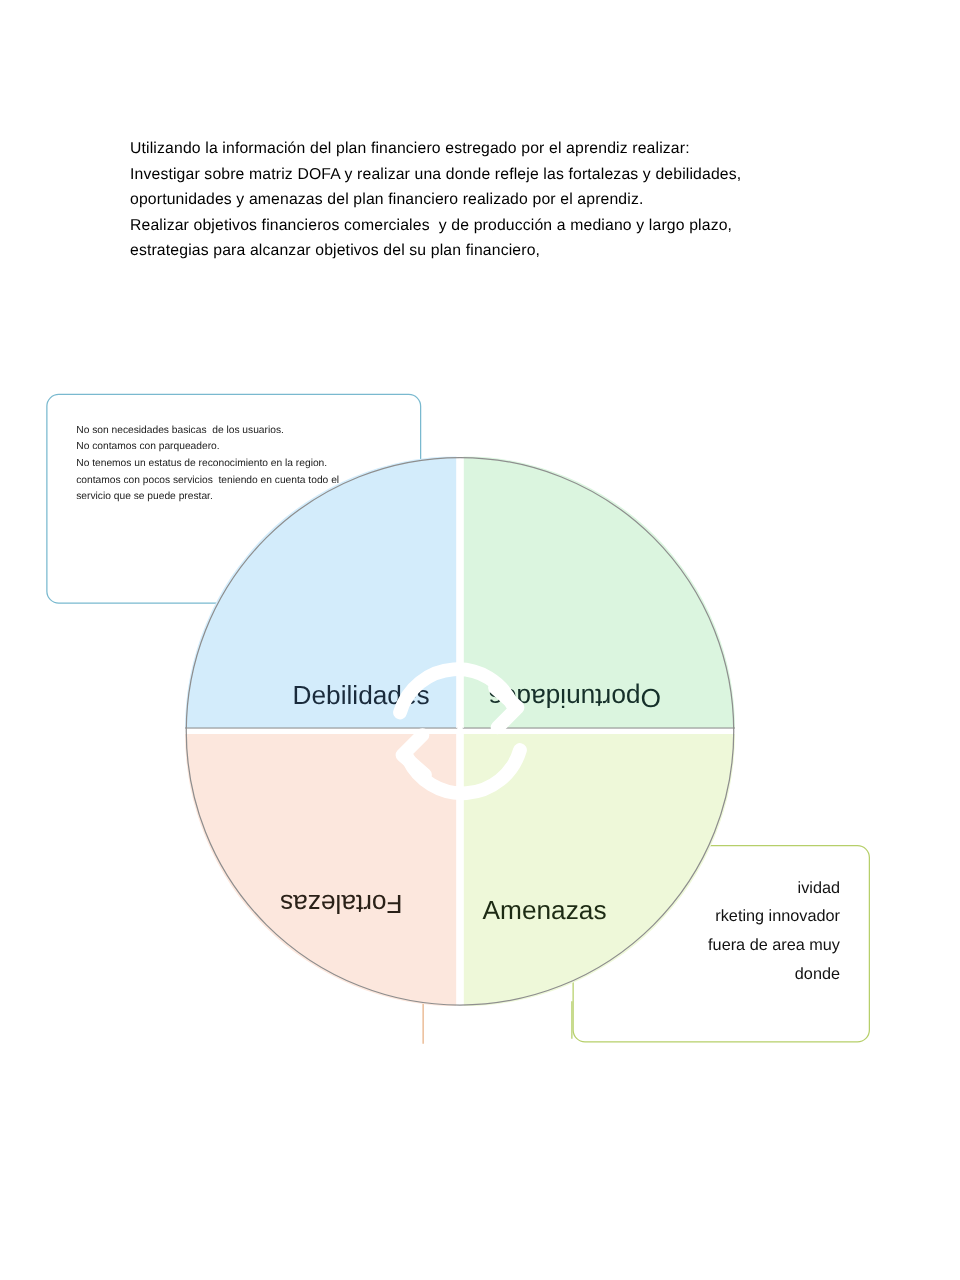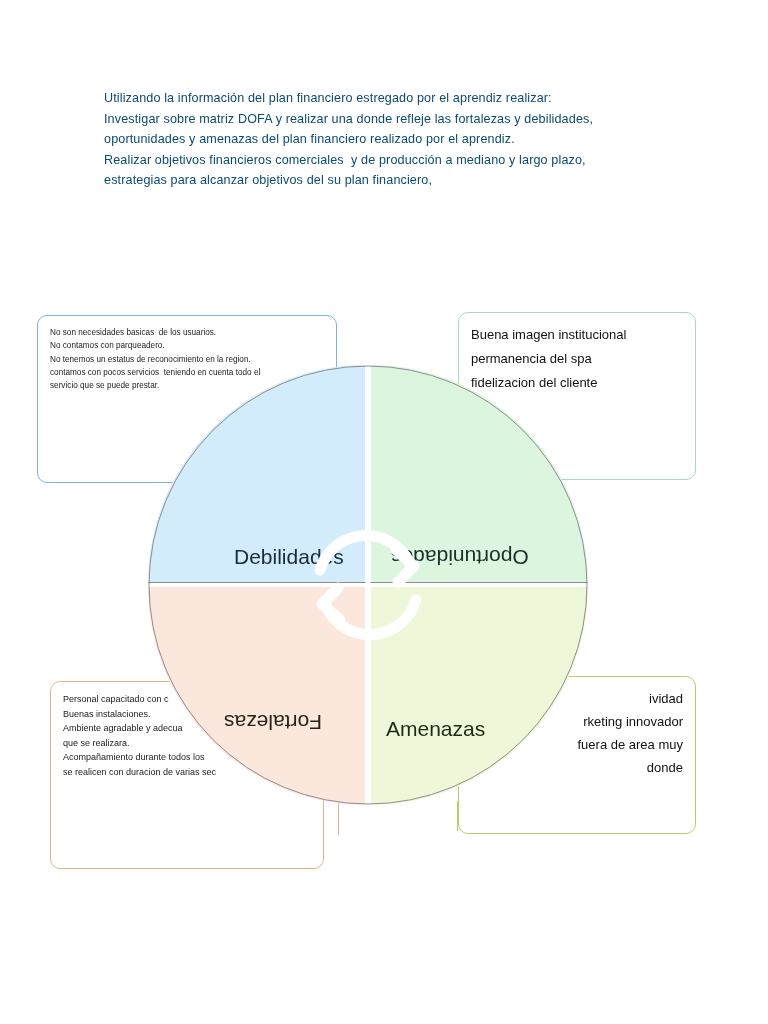--- a/index.html
+++ b/index.html
@@ -22,24 +22,25 @@
   
   #intro {
     position: absolute;
     left: 104px;
     top: 88px;
     width: 560px;
   }
   #intro p {
     font-size: 12.6px;
     line-height: 20.5px;
-    color: #0c4a6e;
+    color: #000000;
     font-family: "Liberation Sans", sans-serif;
     letter-spacing: 0.01em;
     white-space: pre-wrap;
+    margin-top: 20px;
   }
 
   
   #diagram {
     position: absolute;
     left: 0;
     top: 296px;
     width: 768px;
     height: 600px;
   }
@@ -127,21 +128,21 @@
   }
 
   
   .callout {
     position: absolute;
     background: transparent;
     border-radius: 10px;
     padding: 10px 12px;
   }
   .callout p {
-    margin: 0;
+    margin: 11px;
     white-space: pre-wrap;
   }
 
   #box-debilidades {
     left: 37px; top: 19px;
     width: 300px; height: 168px;
     border: 1px solid #79b9cf;
   }
   #box-debilidades p {
     font-size: 8.2px;
@@ -228,34 +229,21 @@
     <div class="stem" id="stem-amenazas"></div>
 
     <div class="callout" id="box-debilidades">
       <p>No son necesidades basicas  de los usuarios.
 No contamos con parqueadero.
 No tenemos un estatus de reconocimiento en la region.
 contamos con pocos servicios  teniendo en cuenta todo el
 servicio que se puede prestar.</p>
     </div>
 
-    <div class="callout" id="box-oportunidades">
-      <p>Buena imagen institucional
-permanencia del spa
-fidelizacion del cliente</p>
-    </div>
-
-    <div class="callout" id="box-fortalezas">
-      <p>Personal capacitado con c
-Buenas instalaciones.
-Ambiente agradable y adecua
-que se realizara.
-Acompañamiento durante todos los
-se realicen con duracion de varias sec</p>
-    </div>
+
 
     <div class="callout" id="box-amenazas">
       <p>ividad
 rketing innovador
 fuera de area muy
 donde</p>
     </div>
 
     <div id="circle-wrap">
 

